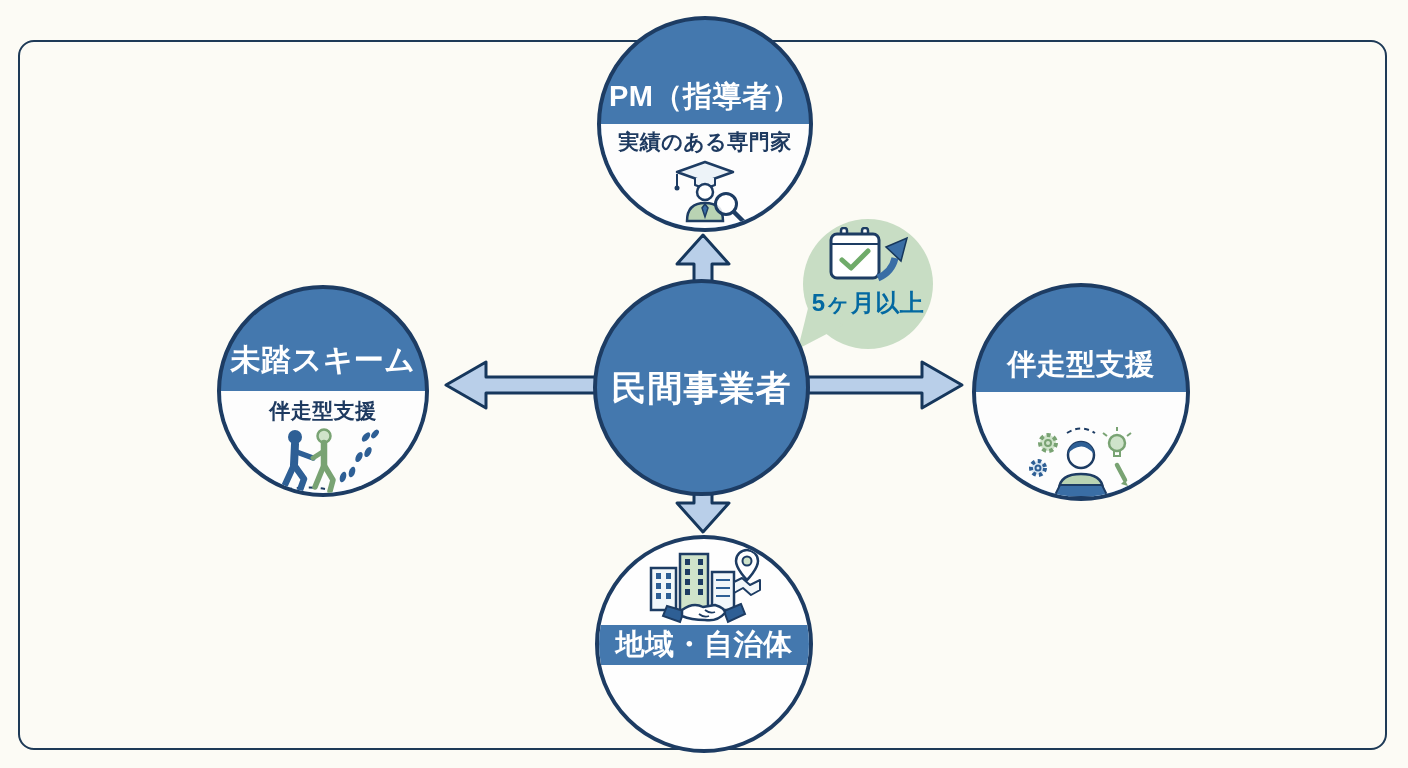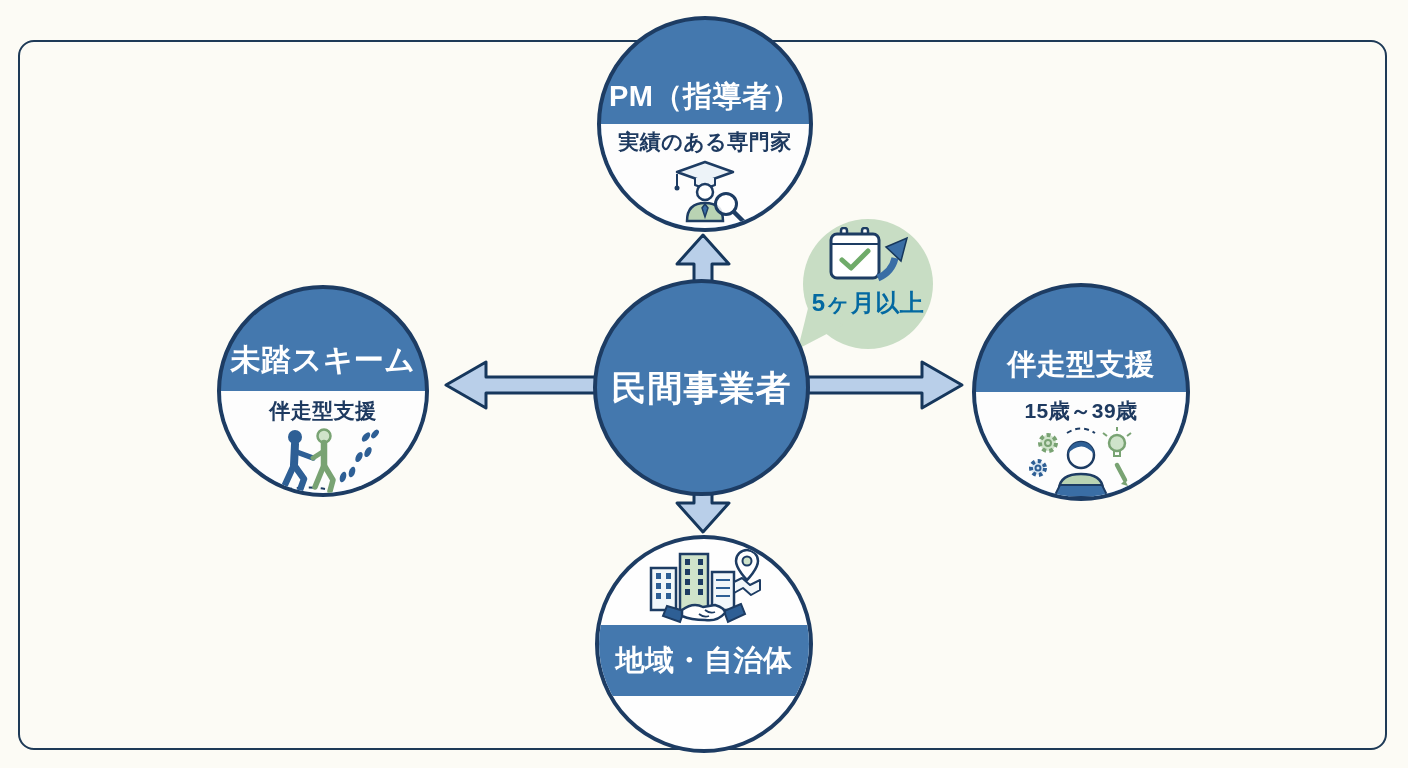--- a/index.html
+++ b/index.html
@@ -63,21 +63,21 @@
   .node-right .sat-subtitle { top:110px; }
   .node-bottom .sat-subtitle { top:152px; }
 
   .sat-icon { position:absolute; left:50%; transform:translateX(-50%); }
   .node-top  .sat-icon { top:139px; }
   .node-left .sat-icon { top:136px; }
   .node-right .sat-icon { top:136px; }
   .node-bottom .sat-icon { top:5px; }
 
   .blue-band {
-    position:absolute; left:-4px; right:-4px; top:86px; height:71px;
+    position:absolute; left:-4px; right:-4px; top:86px; height:40px;
     background:#4478ae; display:flex; align-items:center; justify-content:center;
   }
   .blue-band .sat-title { position:static; }
 </style>
 </head>
 <body>
 
 <div class="canvas">
 
   <div class="frame"></div>
@@ -156,21 +156,20 @@
         <ellipse cx="101" cy="27" rx="3" ry="5.5" transform="rotate(28 101 27)"></ellipse>
         <ellipse cx="99" cy="12" rx="3" ry="5.5" transform="rotate(40 99 12)"></ellipse>
         <ellipse cx="108" cy="9" rx="2.8" ry="5" transform="rotate(40 108 9)"></ellipse>
       </g>
     </svg>
   </div>
 
   <div class="node node-sat node-right">
     <div class="white-half"></div>
     <div class="sat-title">伴走型支援</div>
-    <div class="sat-subtitle">15歳～39歳</div>
     <svg class="sat-icon" width="116" height="76" viewBox="0 0 116 76">
       <path d="M44,10 Q58,1 72,10" fill="none" stroke="#1d3c63" stroke-width="2" stroke-dasharray="5,4"></path>
       <circle cx="25" cy="20" r="8" fill="#cfe3ca" stroke="#79a373" stroke-width="4" stroke-dasharray="4,3.2"></circle>
       <circle cx="25" cy="20" r="3" fill="none" stroke="#79a373" stroke-width="2"></circle>
       <circle cx="15" cy="45" r="7" fill="#dce8f3" stroke="#2e5f95" stroke-width="4" stroke-dasharray="3.5,3"></circle>
       <circle cx="15" cy="45" r="2.5" fill="none" stroke="#2e5f95" stroke-width="2"></circle>
       <circle cx="94" cy="20" r="8" fill="#cfe3ca" stroke="#79a373" stroke-width="2.5"></circle>
       <path d="M91,28 L91,33 L97,33 L97,28" fill="none" stroke="#79a373" stroke-width="2"></path>
       <line x1="94" y1="8" x2="94" y2="4" stroke="#79a373" stroke-width="2"></line>
       <line x1="84" y1="13" x2="80" y2="10" stroke="#79a373" stroke-width="2"></line>

